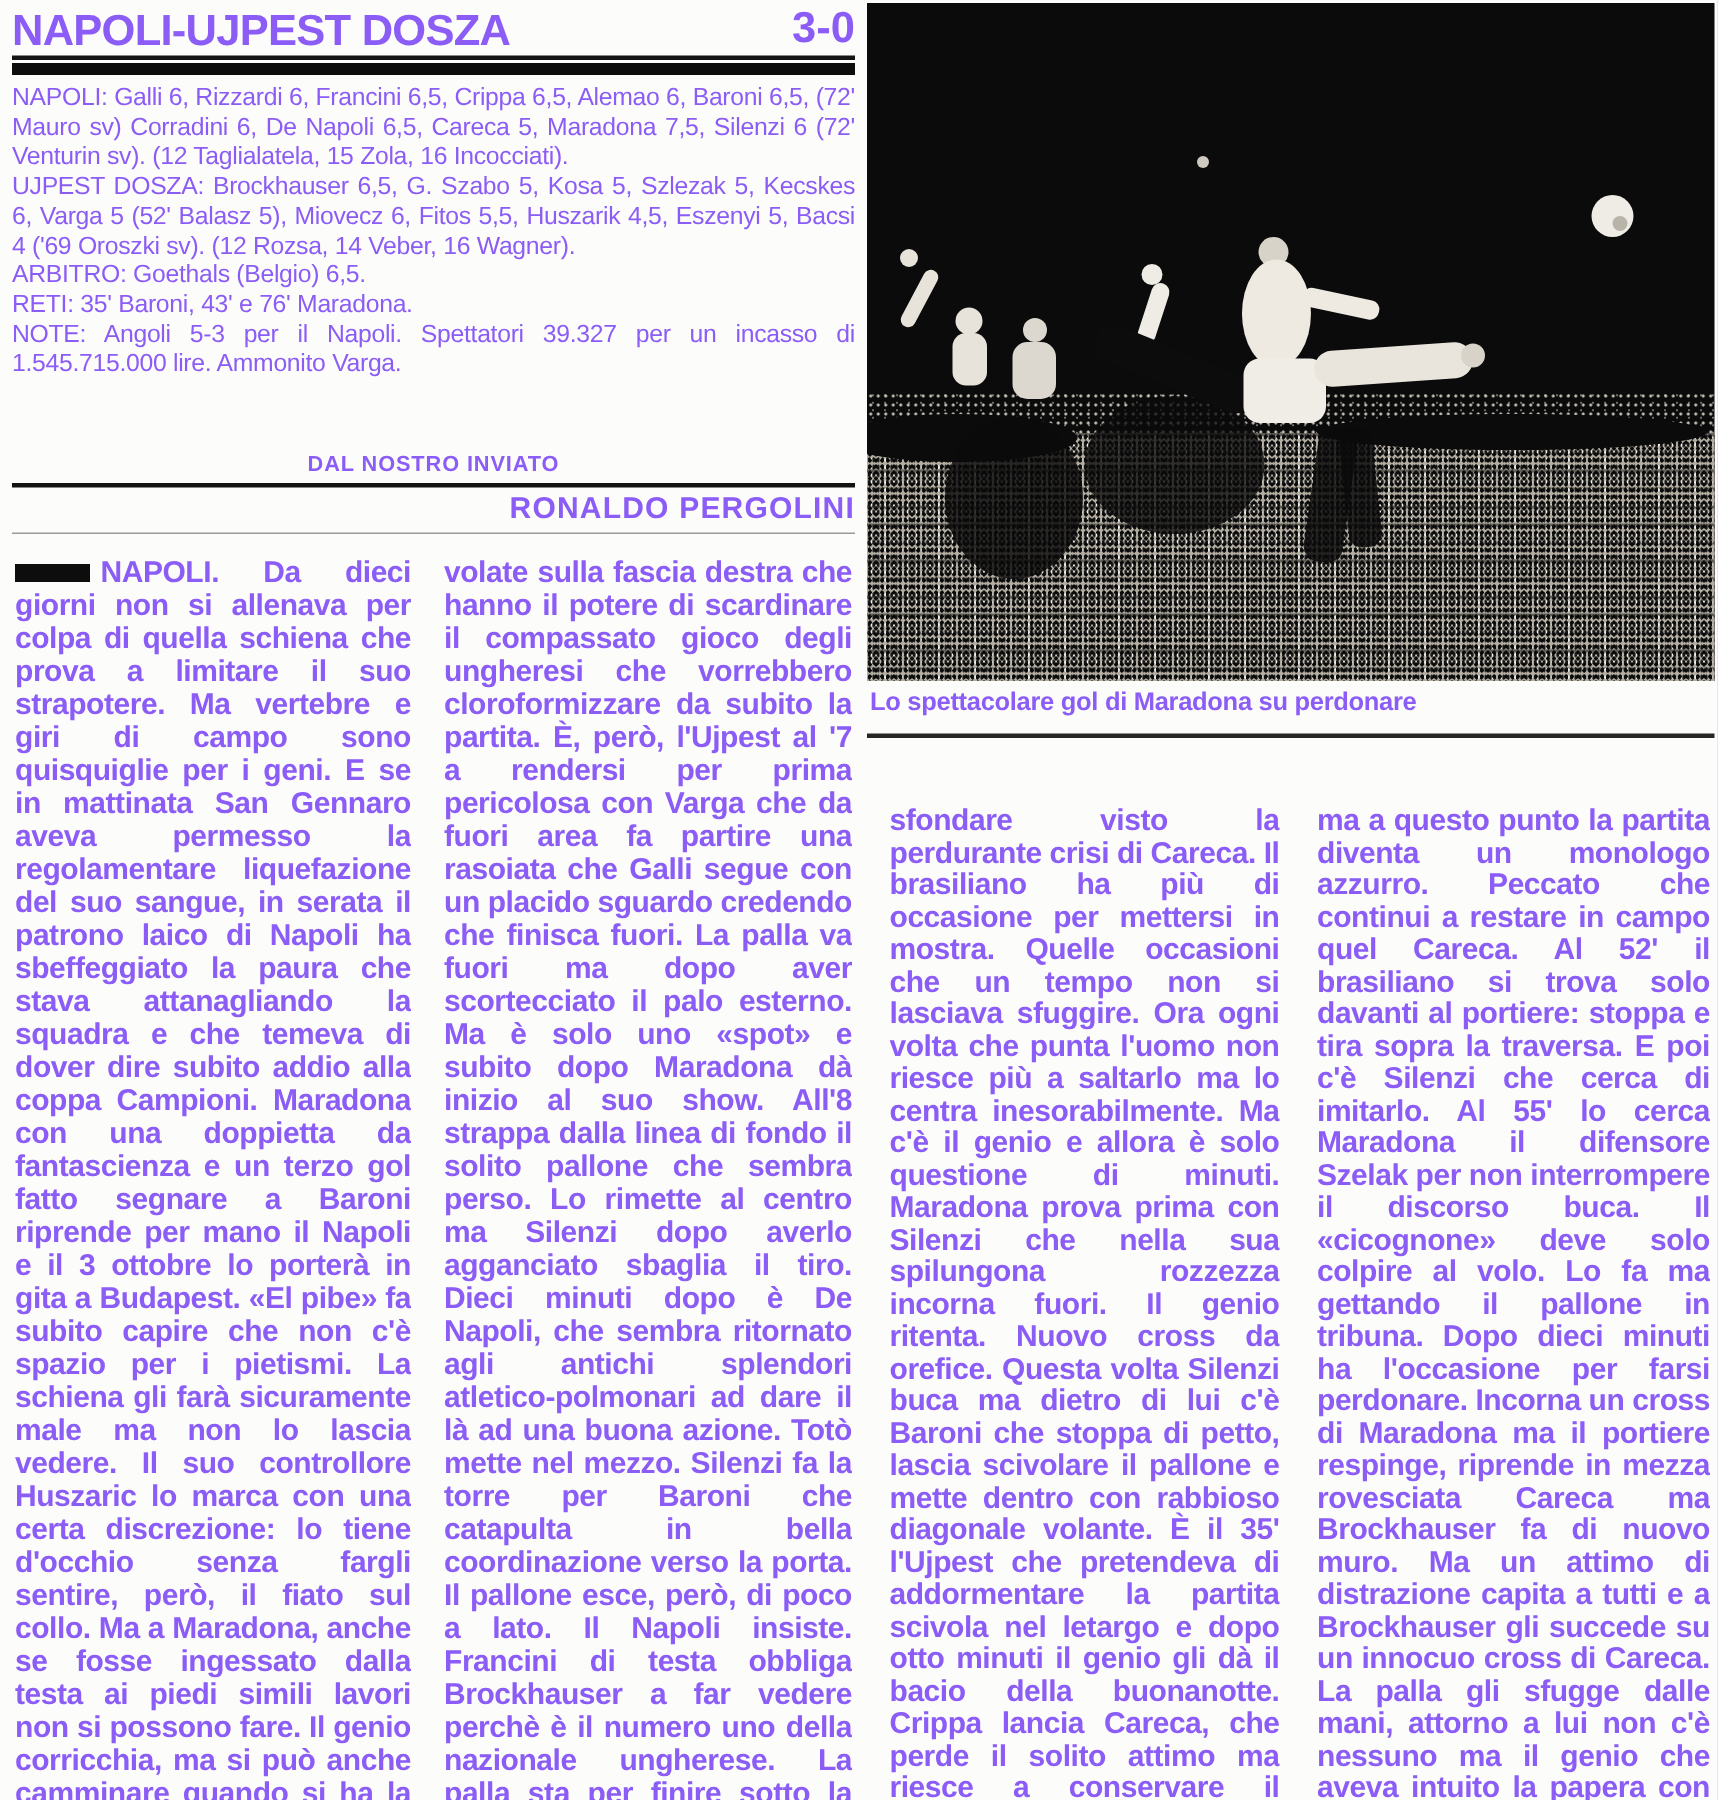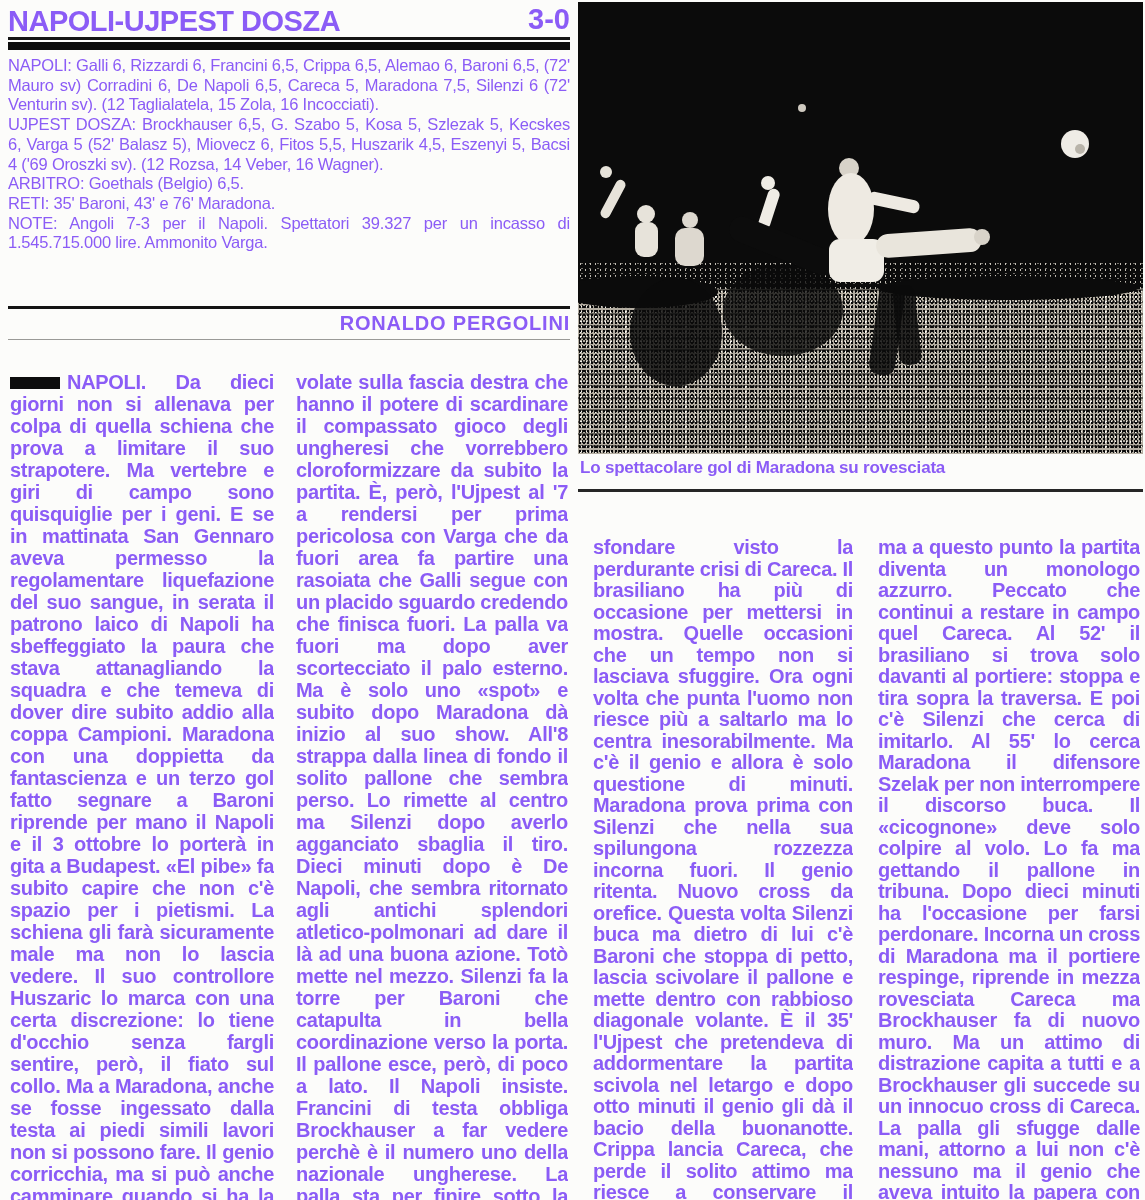--- a/index.html
+++ b/index.html
@@ -69,24 +69,25 @@
     </div>
     <div class="rule-thin"></div>
     <div class="rule-thick"></div>
   </header>
 
   <section class="lineups">
     <p>NAPOLI: Galli 6, Rizzardi 6, Francini 6,5, Crippa 6,5, Alemao 6, Baroni 6,5, (72' Mauro sv) Corradini 6, De Napoli 6,5, Careca 5, Maradona 7,5, Silenzi 6 (72' Venturin sv). (12 Taglialatela, 15 Zola, 16 Incocciati).</p>
     <p>UJPEST DOSZA: Brockhauser 6,5, G. Szabo 5, Kosa 5, Szlezak 5, Kecskes 6, Varga 5 (52' Balasz 5), Miovecz 6, Fitos 5,5, Huszarik 4,5, Eszenyi 5, Bacsi 4 ('69 Oroszki sv). (12 Rozsa, 14 Veber, 16 Wagner).</p>
     <p>ARBITRO: Goethals (Belgio) 6,5.</p>
     <p>RETI: 35' Baroni, 43' e 76' Maradona.</p>
-    <p>NOTE: Angoli 7-3 per il Napoli. Spettatori 39.327 per un incasso di 1.545.715.000 lire. Ammonito Varga.</p>
+    <p>NOTE: Angoli 5-3 per il Napoli. Spettatori 39.327 per un incasso di 1.545.715.000 lire. Ammonito Varga.</p>
   </section>
 
   <div class="byline">
+    <div class="kicker">DAL NOSTRO INVIATO</div>
     <div class="byline-rule-mid"></div>
     <div class="author">RONALDO PERGOLINI</div>
     <div class="byline-rule-thin"></div>
   </div>
 
   <div class="photo">
     <div class="grain"></div>
     <div class="grain-edge"></div>
     <svg width="565" height="452" viewBox="0 0 565 452" aria-hidden="true">
 
@@ -117,21 +118,21 @@
 
       <rect x="298" y="229" width="106" height="24" rx="12" fill="#e9e5dc" transform="rotate(-4 351 241)"></rect>
       <circle cx="404" cy="235" r="8" fill="#d8d3c9"></circle>
 
       <circle cx="497" cy="142" r="14" fill="#efece6"></circle>
       <circle cx="502" cy="147" r="5" fill="#b9b4aa"></circle>
       <circle cx="224" cy="106" r="4" fill="#cfcac0"></circle>
     </svg>
   </div>
 
-  <div class="caption">Lo spettacolare gol di Maradona su rovesciata</div>
+  <div class="caption">Lo spettacolare gol di Maradona su perdonare</div>
   <div class="caption-rule"></div>
 
   <div class="col col1">
     <p><span class="lead-block"></span><span>NAPOLI.</span><span> Da dieci giorni non si allenava per colpa di quella schiena che prova a limitare il suo strapotere. Ma vertebre e giri di campo sono quisquiglie per i geni. E se in mattinata San Gennaro aveva permesso la regolamentare liquefazione del suo sangue, in serata il patrono laico di Napoli ha sbeffeggiato la paura che stava attanagliando la squadra e che temeva di dover dire subito addio alla coppa Campioni. Maradona con una doppietta da fantascienza e un terzo gol fatto segnare a Baroni riprende per mano il Napoli e il 3 ottobre lo porterà in gita a Budapest. «El pibe» fa subito capire che non c'è spazio per i pietismi. La schiena gli farà sicuramente male ma non lo lascia vedere. Il suo controllore Huszaric lo marca con una certa discrezione: lo tiene d'occhio senza fargli sentire, però, il fiato sul collo. Ma a Maradona, anche se fosse ingessato dalla testa ai piedi simili lavori non si possono fare. Il genio corricchia, ma si può anche camminare quando si ha la capacità di trovare sempre il tempo e il momento giusto.</span></p>
   </div>
 
   <div class="col col2">
     <p>volate sulla fascia destra che hanno il potere di scardinare il compassato gioco degli ungheresi che vorrebbero cloroformizzare da subito la partita. È, però, l'Ujpest al '7 a rendersi per prima pericolosa con Varga che da fuori area fa partire una rasoiata che Galli segue con un placido sguardo credendo che finisca fuori. La palla va fuori ma dopo aver scortecciato il palo esterno. Ma è solo uno «spot» e subito dopo Maradona dà inizio al suo show. All'8 strappa dalla linea di fondo il solito pallone che sembra perso. Lo rimette al centro ma Silenzi dopo averlo agganciato sbaglia il tiro. Dieci minuti dopo è De Napoli, che sembra ritornato agli antichi splendori atletico-polmonari ad dare il là ad una buona azione. Totò mette nel mezzo. Silenzi fa la torre per Baroni che catapulta in bella coordinazione verso la porta. Il pallone esce, però, di poco a lato. Il Napoli insiste. Francini di testa obbliga Brockhauser a far vedere perchè è il numero uno della nazionale ungherese. La palla sta per finire sotto la traversa e il portiere la tira fuori con un gattesco salto all'indietro.</p>
     <p class="p2">Il Napoli insiste molto nel cross anche perchè è chiaro che frontalmente è impossibile</p>
   </div>

